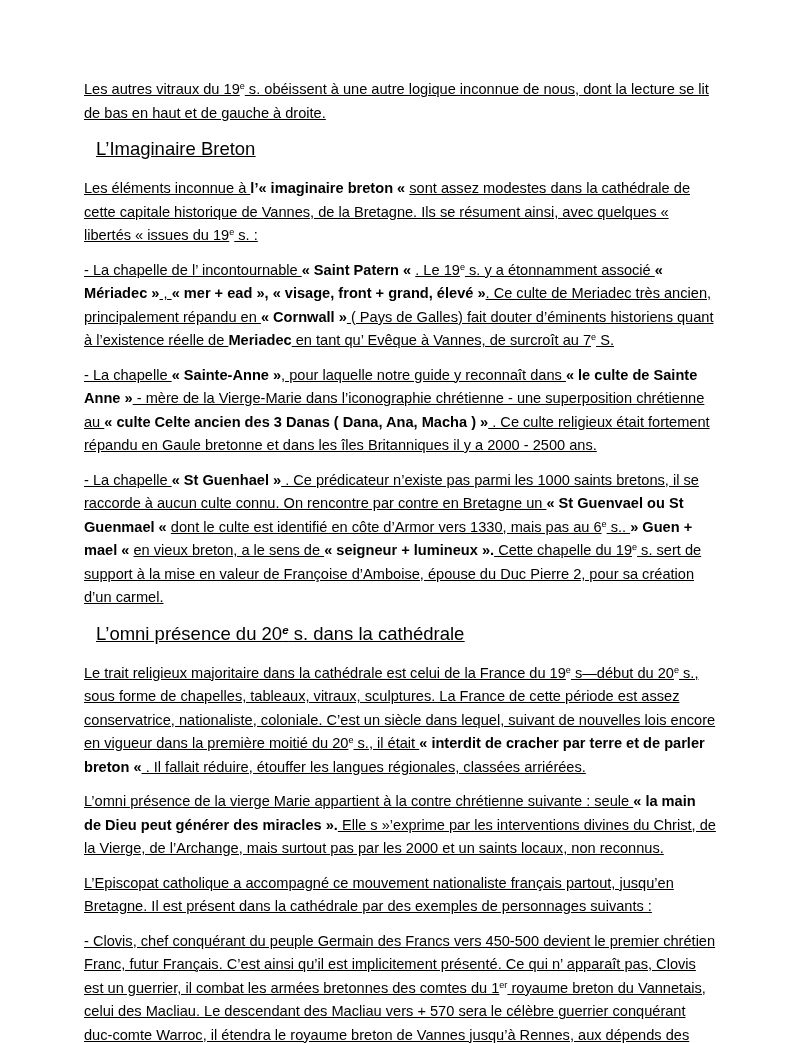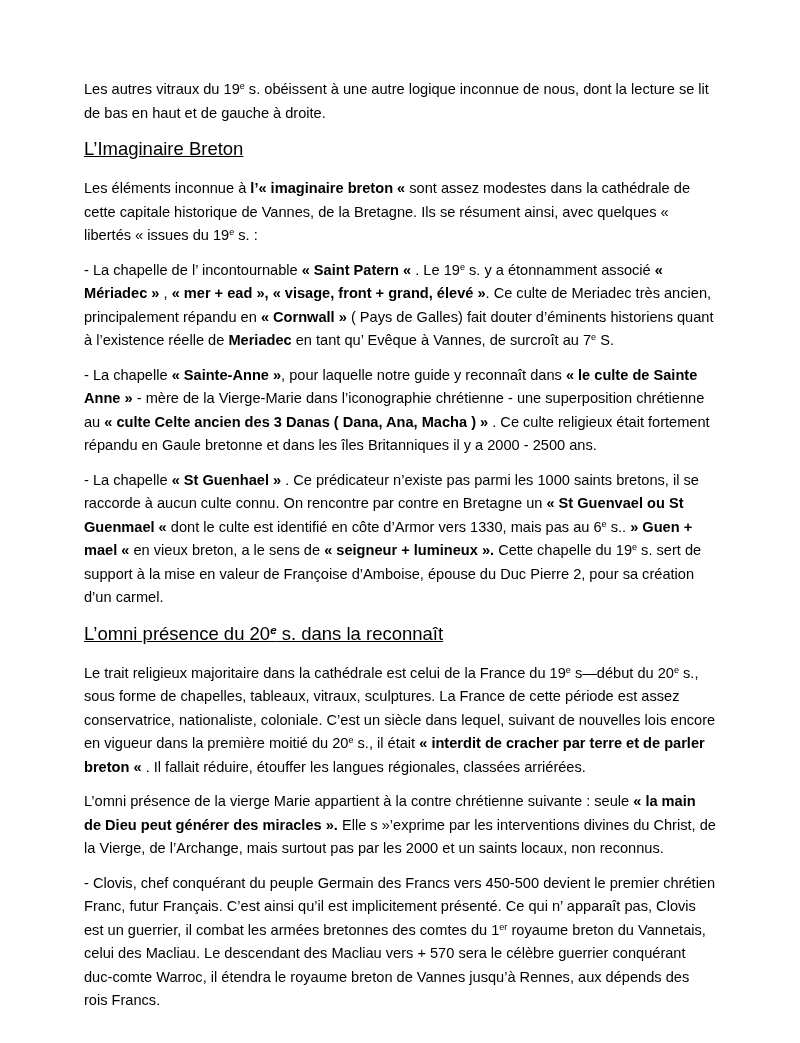--- a/index.html
+++ b/index.html
@@ -27,40 +27,41 @@
   p.para {
     margin: 0 0 11px 0;
   }
   h2.heading {
     font-family: "Liberation Sans", sans-serif;
     font-size: 18.5px;
     font-weight: 700;
     font-style: italic;
     text-decoration: underline;
     color: #000000;
-    margin: 7px 0 15px 0;
+    margin: 7px 0 15px 12px;
     line-height: 26px;
   }
-  .run-n { font-weight: 400; font-style: normal; }
+  .run-n { font-weight: 400; font-style: normal; text-decoration: underline; }
   .run-bi { font-weight: 700; }
   .run-sup {
     font-size: 0.62em;
     vertical-align: 0.5em;
     line-height: 0;
   }
 </style>
 </head>
 <body>
 
 <div class="page">
   <div class="content">
       <p class="para"><span class="run-n">Les autres vitraux du 19</span><span class="run-sup">e</span><span class="run-n"> s. obéissent à une autre logique inconnue de nous, dont la lecture se lit de bas en haut et de gauche à droite.</span></p>
       <h2 class="heading"><span class="run-n">L’Imaginaire Breton</span></h2>
       <p class="para"><span class="run-n">Les éléments inconnue à </span><span class="run-bi">l’« imaginaire breton « </span><span class="run-n"> sont assez modestes dans la cathédrale de cette capitale historique de Vannes, de la Bretagne. Ils se résument ainsi, avec quelques « libertés « issues du 19</span><span class="run-sup">e</span><span class="run-n"> s. :</span></p>
       <p class="para"><span class="run-n">- La chapelle de l’ incontournable </span><span class="run-bi">« Saint Patern « </span><span class="run-n">. Le 19</span><span class="run-sup">e</span><span class="run-n"> s. y a étonnamment associé </span><span class="run-bi">« Mériadec »</span><span class="run-n"> , </span><span class="run-bi">« mer + ead », « visage, front + grand, élevé »</span><span class="run-n">. Ce culte de Meriadec très ancien, principalement répandu en </span><span class="run-bi">« Cornwall »</span><span class="run-n"> ( Pays de Galles) fait douter d’éminents historiens quant à l’existence réelle de </span><span class="run-bi">Meriadec</span><span class="run-n"> en tant qu’ Evêque à Vannes, de surcroît au 7</span><span class="run-sup">e</span><span class="run-n"> S.</span></p>
       <p class="para"><span class="run-n">- La chapelle </span><span class="run-bi">« Sainte-Anne »</span><span class="run-n">, pour laquelle notre guide y reconnaît  dans </span><span class="run-bi">«  le culte de Sainte Anne »</span><span class="run-n"> - mère de la Vierge-Marie dans l’iconographie chrétienne - une superposition chrétienne au </span><span class="run-bi">«  culte Celte ancien des 3 Danas ( Dana, Ana, Macha ) »</span><span class="run-n"> . Ce culte religieux était fortement répandu en Gaule bretonne et dans les îles Britanniques il y a 2000 - 2500 ans.</span></p>
       <p class="para"><span class="run-n">- La chapelle </span><span class="run-bi">« St Guenhael »</span><span class="run-n"> . Ce prédicateur n’existe pas parmi les 1000 saints bretons, il se raccorde à aucun culte connu. On rencontre par contre en Bretagne un </span><span class="run-bi">« St Guenvael ou  St Guenmael « </span><span class="run-n">dont le culte est identifié en côte d’Armor vers 1330, mais pas au 6</span><span class="run-sup">e</span><span class="run-n"> s.. </span><span class="run-bi">» Guen + mael « </span><span class="run-n"> en vieux breton, a le sens de </span><span class="run-bi">« seigneur + lumineux ».</span><span class="run-n"> Cette chapelle du 19</span><span class="run-sup">e</span><span class="run-n"> s. sert de support à la mise en valeur de Françoise d’Amboise, épouse du Duc Pierre 2, pour sa création d’un carmel.</span></p>
-      <h2 class="heading"><span class="run-n">L’omni présence du 20</span><span class="run-sup">e</span><span class="run-n"> s. dans la reconnaît</span></h2>
+      <h2 class="heading"><span class="run-n">L’omni présence du 20</span><span class="run-sup">e</span><span class="run-n"> s. dans la cathédrale</span></h2>
       <p class="para"><span class="run-n">Le trait religieux majoritaire dans la cathédrale est celui de la France du 19</span><span class="run-sup">e</span><span class="run-n"> s—début du 20</span><span class="run-sup">e</span><span class="run-n"> s., sous forme de chapelles, tableaux, vitraux, sculptures. La France de cette période est assez conservatrice, nationaliste, coloniale. C’est un siècle dans lequel, suivant de nouvelles lois encore en vigueur dans la première moitié du 20</span><span class="run-sup">e</span><span class="run-n"> s., il était </span><span class="run-bi">« interdit de cracher par terre et de parler breton «</span><span class="run-n"> . Il fallait réduire, étouffer les langues régionales, classées arriérées.</span></p>
       <p class="para"><span class="run-n">L’omni présence de la vierge Marie appartient à la contre chrétienne suivante : seule </span><span class="run-bi">« la main de Dieu peut générer des miracles ».</span><span class="run-n"> Elle s »’exprime par les interventions divines du Christ, de la Vierge, de l’Archange, mais surtout pas par les 2000 et un saints locaux, non reconnus.</span></p>
+      <p class="para"><span class="run-n">L’Episcopat catholique a accompagné ce mouvement nationaliste français partout, jusqu’en Bretagne. Il est présent dans la cathédrale par des exemples de personnages suivants :</span></p>
       <p class="para"><span class="run-n">- Clovis, chef conquérant du peuple Germain des Francs vers 450-500 devient le premier chrétien Franc, futur Français. C’est ainsi qu’il est implicitement présenté. Ce qui n’ apparaît pas, Clovis est un guerrier, il combat les armées bretonnes des comtes du 1</span><span class="run-sup">er</span><span class="run-n"> royaume breton du Vannetais, celui des Macliau. Le descendant des Macliau vers + 570 sera le célèbre guerrier conquérant  duc-comte Warroc, il étendra le royaume breton de Vannes jusqu’à Rennes, aux dépends des rois Francs.</span></p>
     </div>
 </div>
 
 </body></html>

